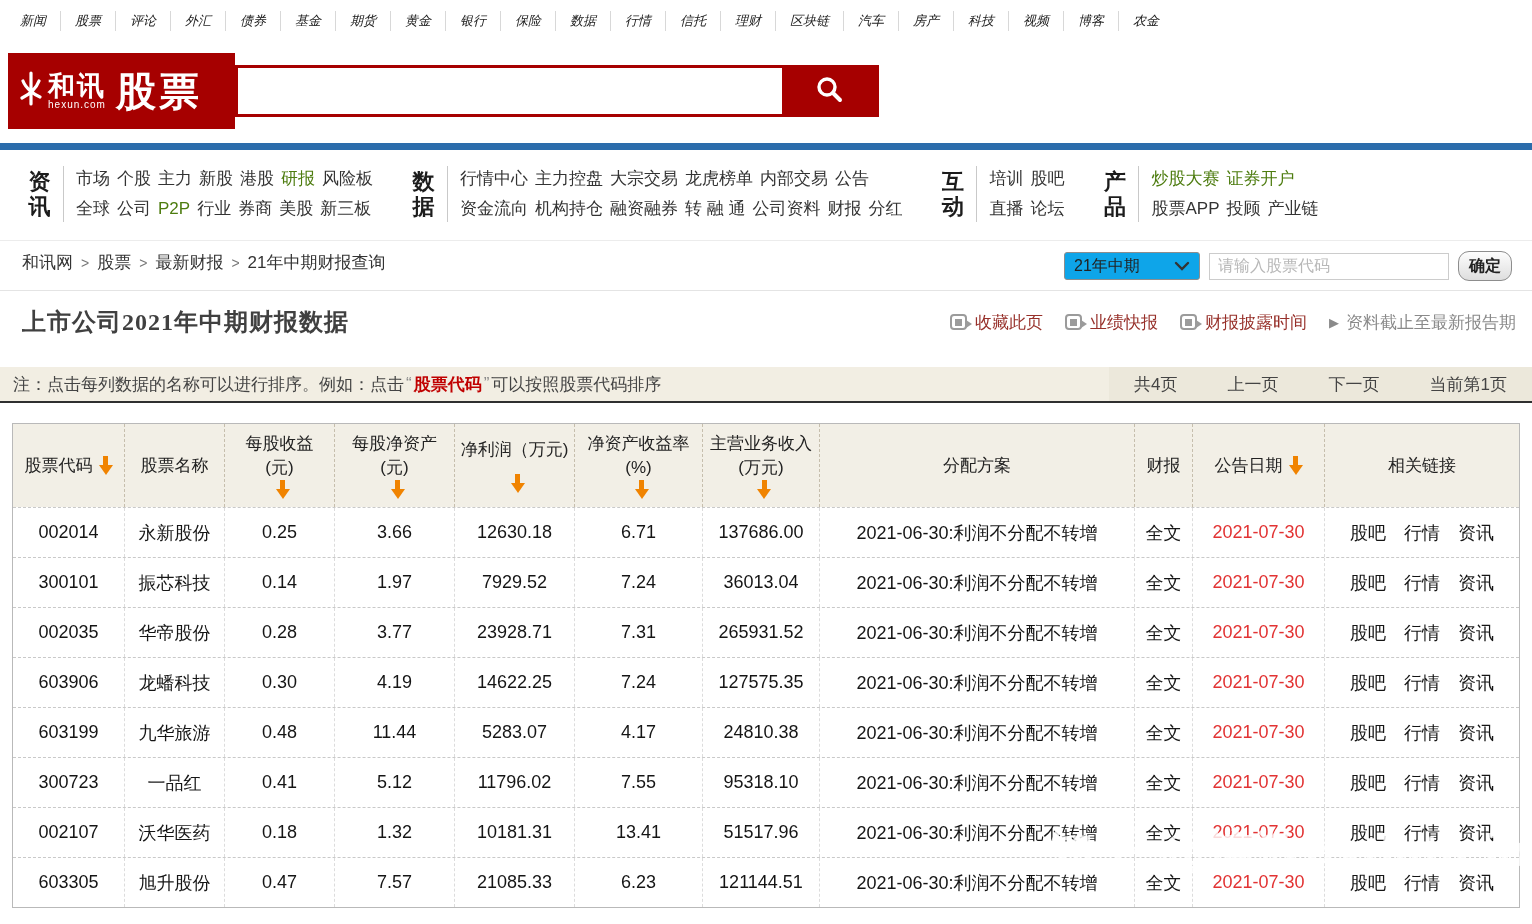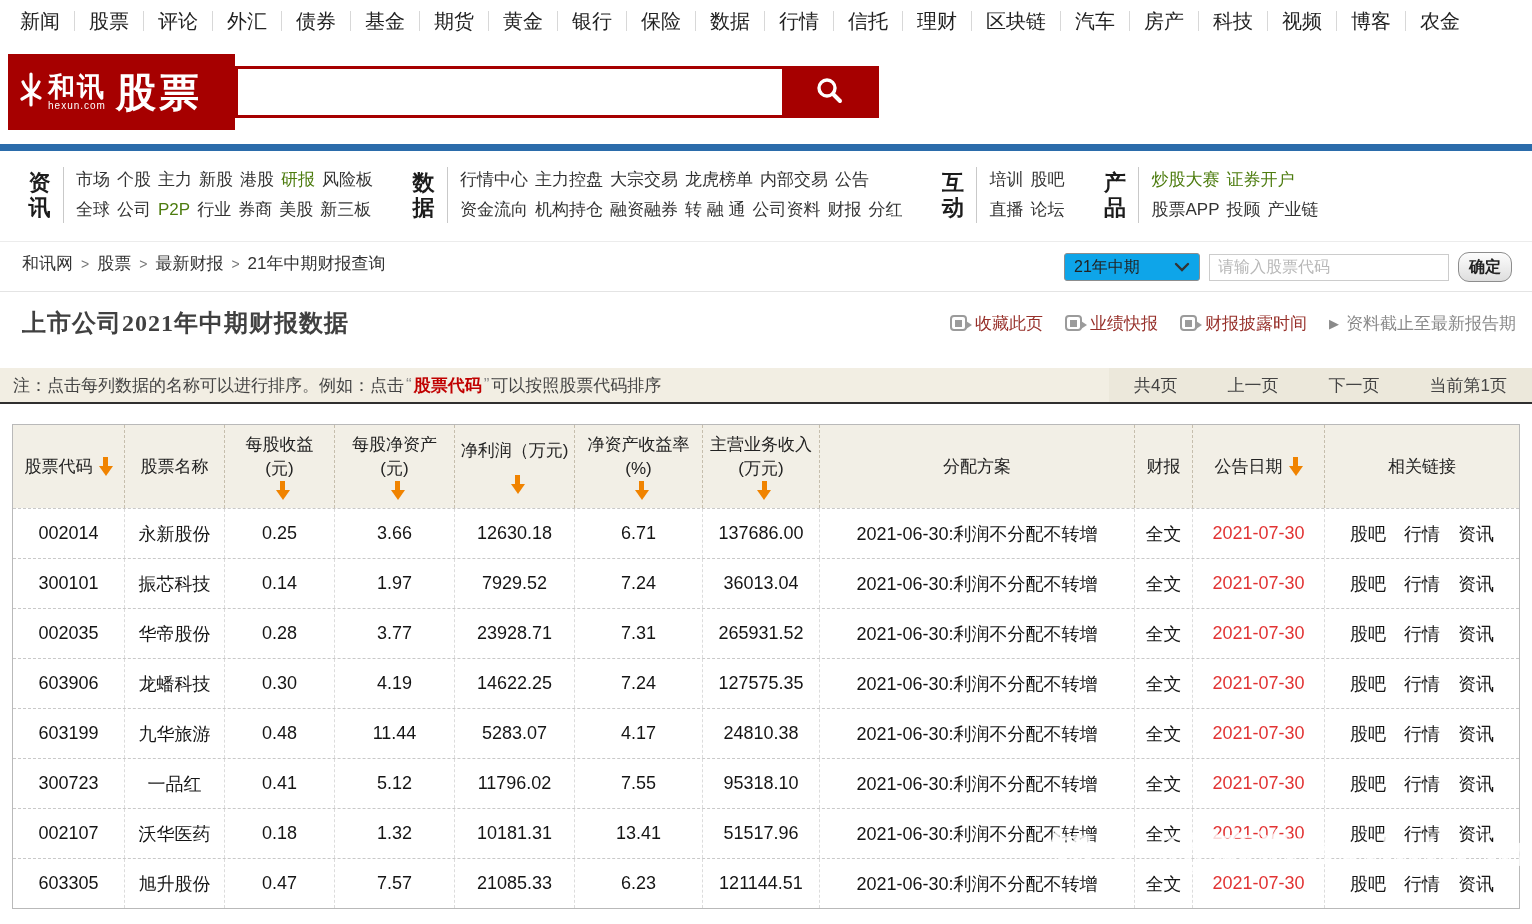--- a/index.html
+++ b/index.html
@@ -1,22 +1,22 @@
 <!DOCTYPE html>
 <html><head>
 <meta charset="utf-8">
 <style>
   * { margin:0; padding:0; box-sizing:border-box; }
   html,body { width:1532px; height:924px; overflow:hidden; background:#fff;
     font-family:"Liberation Sans","DejaVu Sans",sans-serif; position:relative; }
 
   
   .topnav { padding:11px 6px 10px 6px; white-space:nowrap; }
-  .topnav .nav-item { display:inline-block; font-size:20px; color:#222; padding:0 14px;
-    border-right:1px solid #d8d8d8; cursor:pointer; line-height:20px; }
+  .topnav .nav-item { display:inline-block; font-size:13px; color:#222; padding:0 14px;
+    border-right:1px solid #d8d8d8; cursor:pointer; line-height:20px;font-style:italic; }
   .topnav .nav-item:last-child { border-right:none; }
 
   
   .header { display:flex; align-items:center; padding:12px 2px 14px 8px; }
   .logo { width:227px; height:76px; background:#a60000; color:#fff; display:flex;
     align-items:center; padding-left:12px; cursor:pointer; }
   .logo-mark { margin-right:6px; }
   .logo-brandwrap { margin-right:10px; text-align:center; }
   .logo-brand { font-size:27px; font-weight:bold; letter-spacing:2px; line-height:26px; }
   .logo-domain { font-size:10px; letter-spacing:1px; }

